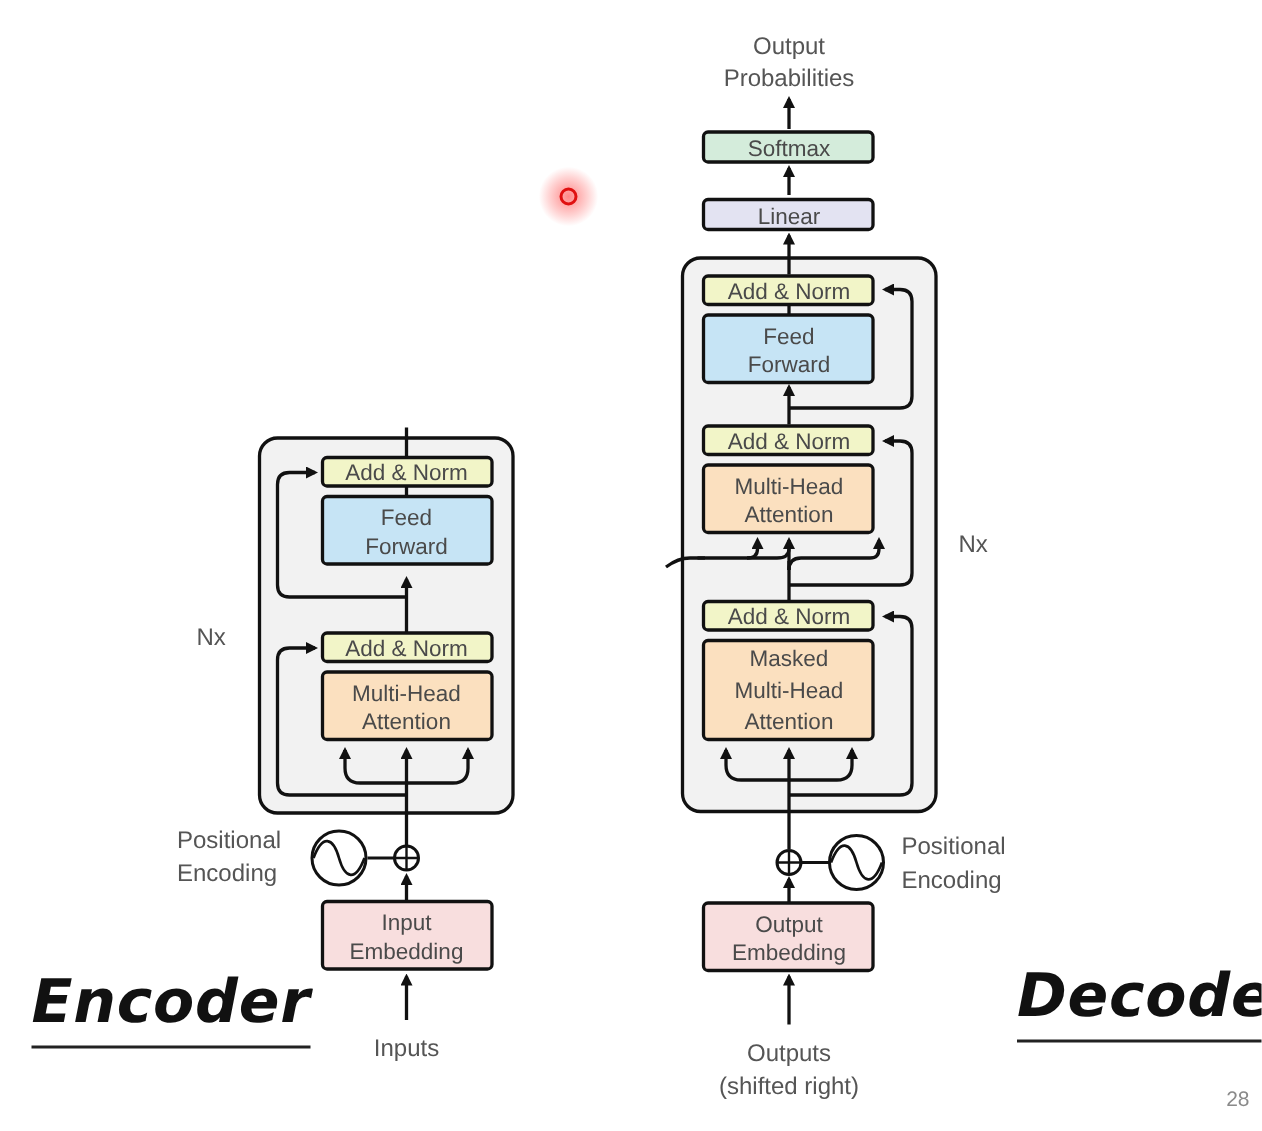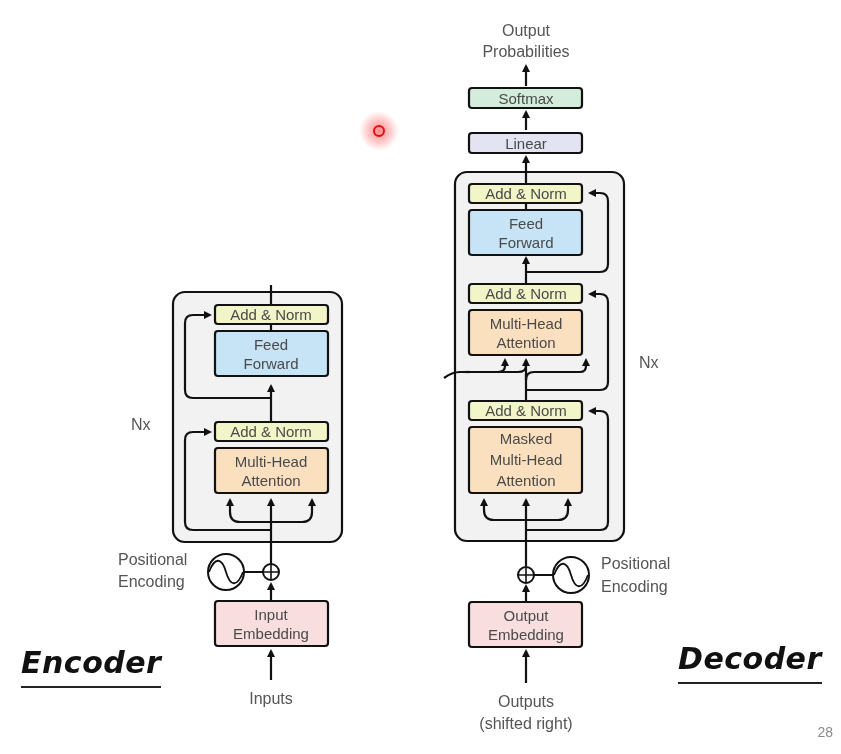--- a/index.html
+++ b/index.html
@@ -1,20 +1,20 @@
 <!DOCTYPE html>
 <html><head>
 <meta charset="utf-8">
 <style>
   html, body { margin: 0; padding: 0; }
   body { width: 841px; height: 754px; background: #ffffff; position: relative; overflow: hidden; font-family: "Liberation Sans", "DejaVu Sans", sans-serif; }
   svg#diagram { position: absolute; left: 0; top: 0; }
   .lbl { font-family: "Liberation Sans", "DejaVu Sans", sans-serif; fill: #555555; font-size: 16px; }
   .boxlbl { font-family: "Liberation Sans", "DejaVu Sans", sans-serif; fill: #4a4a4a; font-size: 15px; text-anchor: middle; }
-  .title { position: absolute; font-family: "DejaVu Sans", "Liberation Sans", sans-serif; font-weight: bold; font-style: italic; font-size: 30px; color: #111111; letter-spacing: 0.5px; }
+  .title { position: absolute; font-family: "DejaVu Sans", "Liberation Sans", sans-serif; font-weight: bold; font-style: italic; font-size: 40px; color: #111111; letter-spacing: 0.5px; }
   .title .ul { position: absolute; left: 0; right: 0; bottom: -8px; height: 2px; background: #222222; }
   .pagenum { position: absolute; right: 8px; bottom: 14px; font-family: "Liberation Sans", sans-serif; font-size: 14px; color: #8a8a8a; }
   .cursor { position: absolute; left: 359px; top: 111px; width: 40px; height: 40px; border-radius: 50%; background: radial-gradient(circle, rgba(255,40,40,0.55) 0%, rgba(255,80,80,0.25) 45%, rgba(255,255,255,0) 70%); }
   .cursor .dot { position: absolute; left: 14px; top: 14px; width: 8px; height: 8px; border: 2px solid #e01010; border-radius: 50%; }
 </style>
 </head>
 <body>
 
 <svg id="diagram" width="841" height="754" viewBox="0 0 841 754" xmlns="http://www.w3.org/2000/svg">
   <defs>

